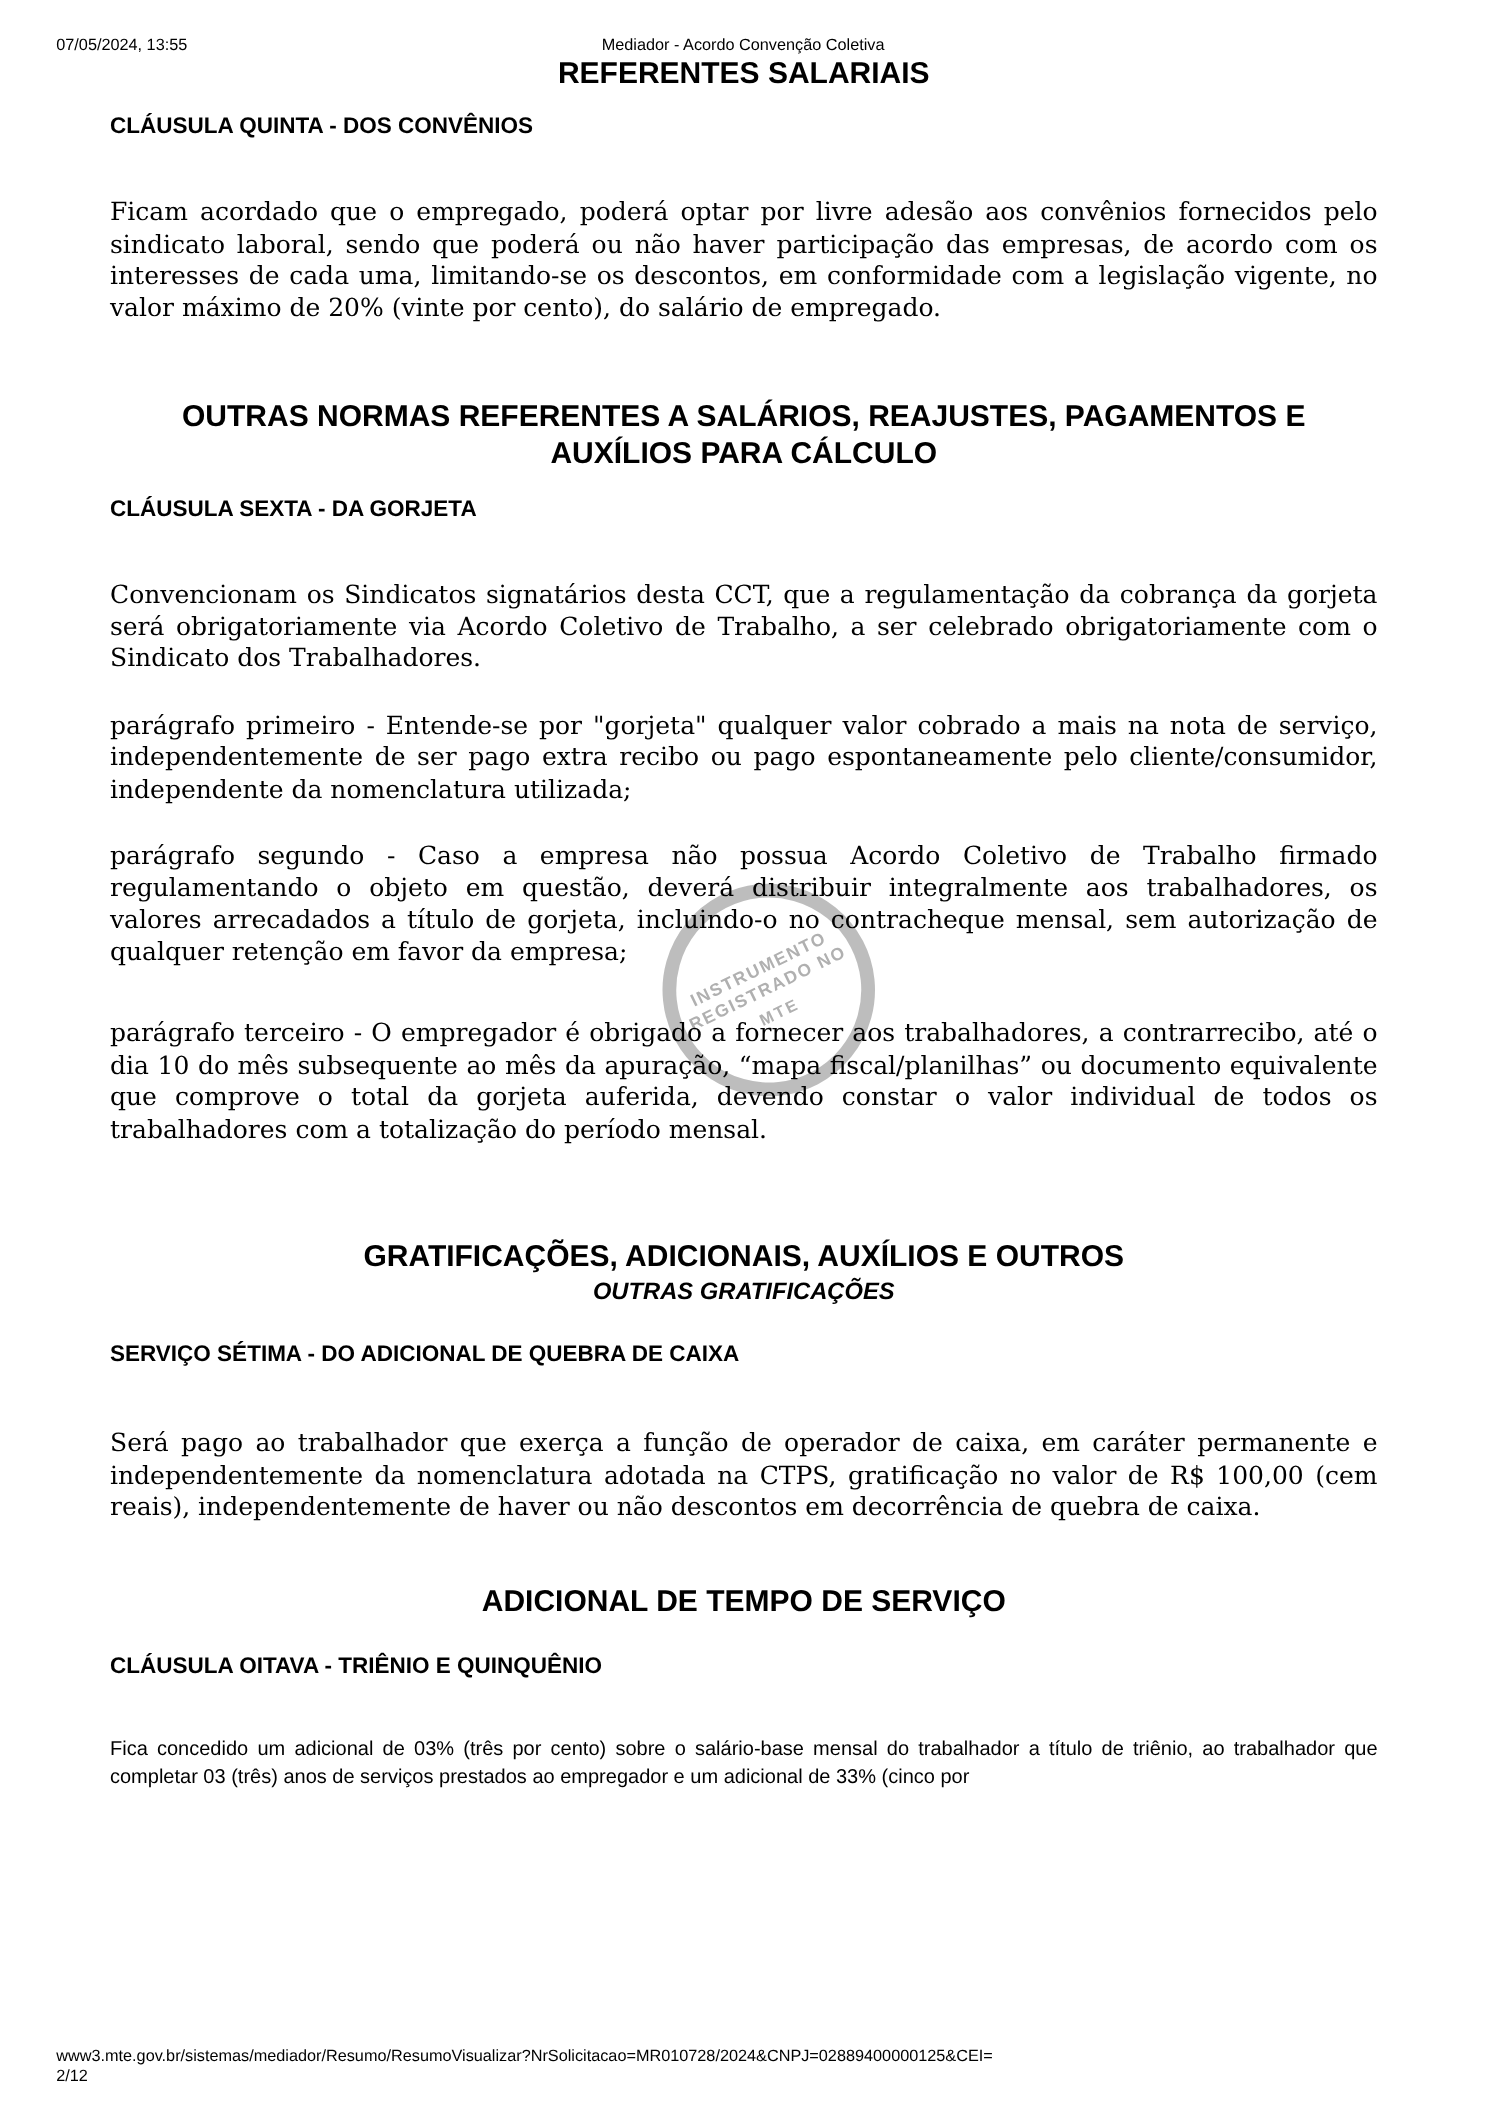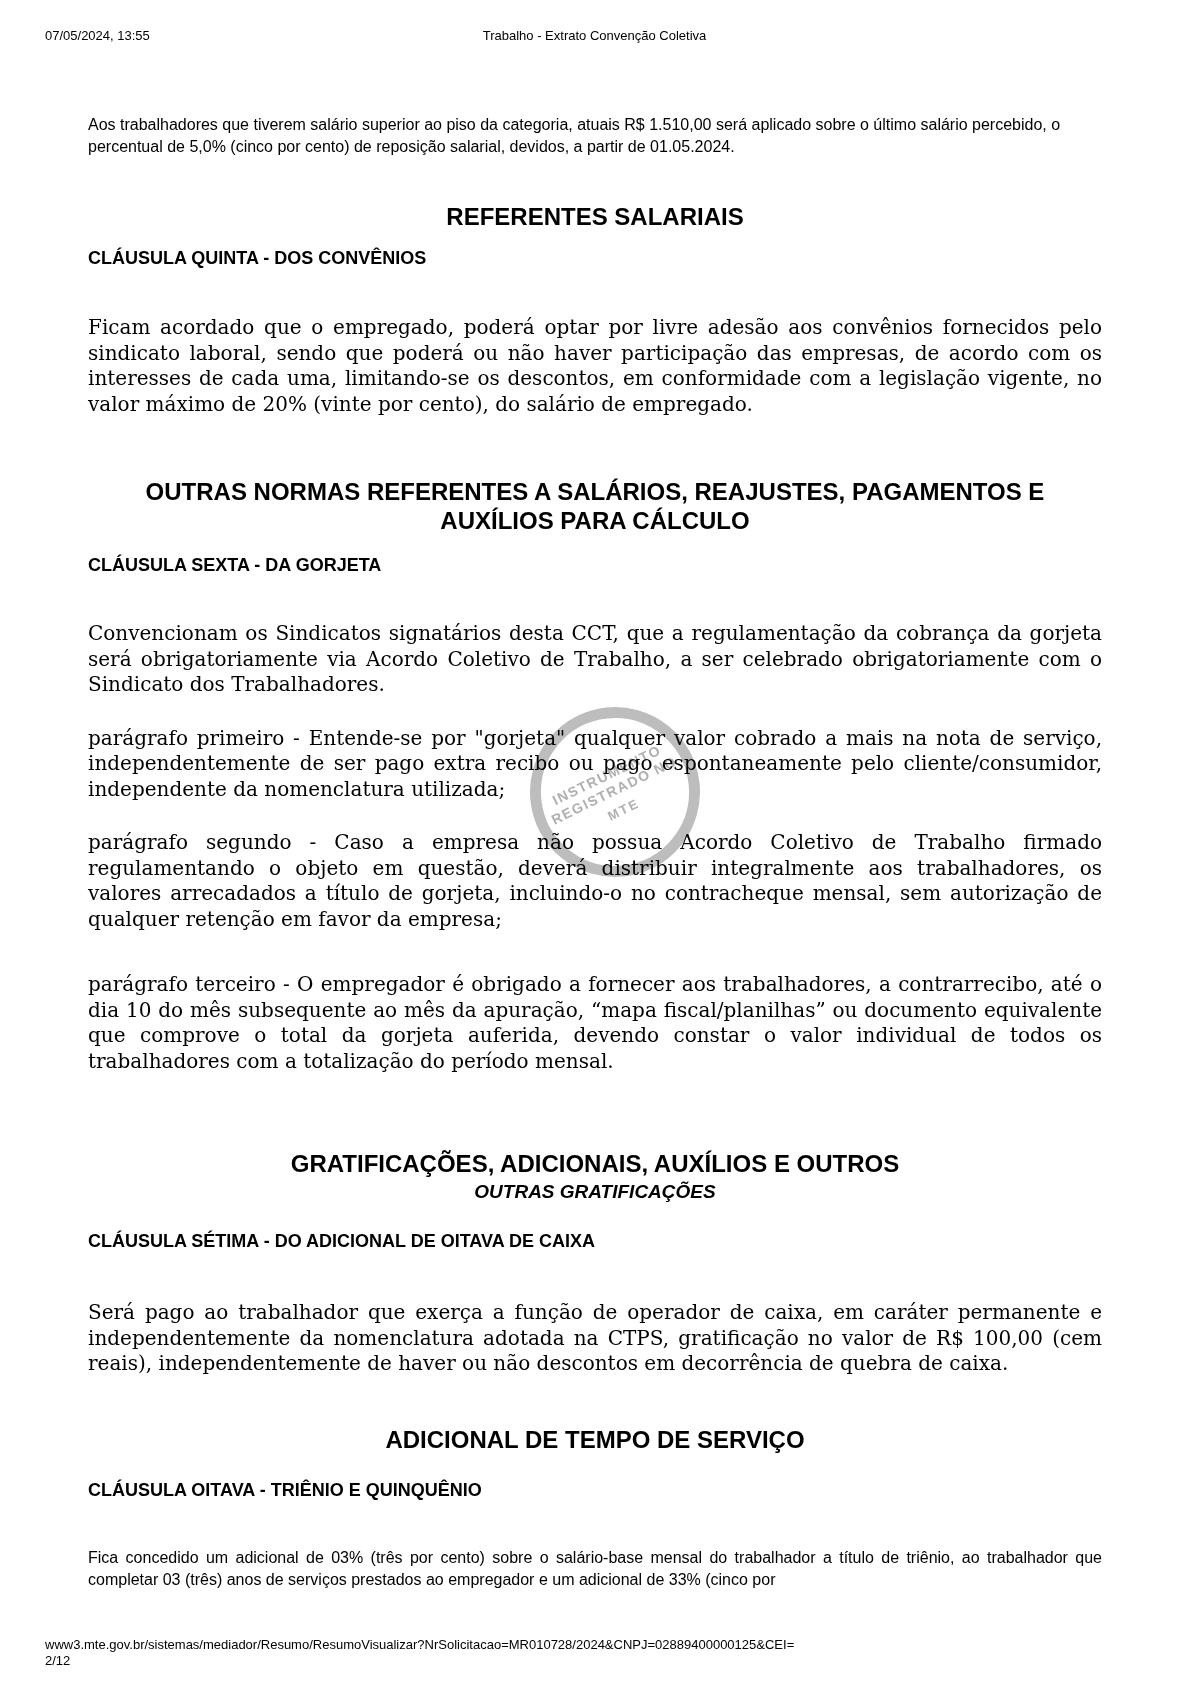--- a/index.html
+++ b/index.html
@@ -98,35 +98,34 @@
   }
   .stamp-text .mte { font-size: 13px; margin-top: 4px; letter-spacing: 2px; }
 </style>
 </head>
 <body>
 
 <div class="page">
 
   <div class="hdr">
     <span class="hdr-datetime">07/05/2024, 13:55</span>
-    <span class="hdr-title">Trabalho - Extrato Convenção Coletiva</span>
+    <span class="hdr-title">Mediador - Acordo Convenção Coletiva</span>
   </div>
 
   <div class="stamp">
     <div class="stamp-ring"></div>
     <div class="stamp-text">
       <span>INSTRUMENTO</span>
       <span>REGISTRADO NO</span>
       <span class="mte">MTE</span>
     </div>
   </div>
 
   <div class="content">
 
-    <p class="p-sans m-intro">Aos trabalhadores que tiverem salário superior ao piso da categoria, atuais R$ 1.510,00 será aplicado sobre o último salário percebido, o percentual de 5,0% (cinco por cento) de reposição salarial, devidos, a partir de 01.05.2024.</p>
 
     <h2 class="h-section m-descontos">REFERENTES SALARIAIS</h2>
 
     <h3 class="h-clause m-quinta">CLÁUSULA QUINTA - DOS CONVÊNIOS</h3>
 
     <p class="p-serif m-ficam">Ficam acordado que o empregado, poderá optar por livre adesão aos convênios fornecidos pelo sindicato laboral, sendo que poderá ou não haver participação das empresas, de acordo com os interesses de cada uma, limitando-se os descontos, em conformidade com a legislação vigente, no valor máximo de 20% (vinte por cento), do salário de empregado.</p>
 
     <h2 class="h-section m-outras">OUTRAS NORMAS REFERENTES A SALÁRIOS, REAJUSTES, PAGAMENTOS E AUXÍLIOS PARA CÁLCULO</h2>
 
     <h3 class="h-clause m-sexta">CLÁUSULA SEXTA - DA GORJETA</h3>
@@ -136,21 +135,21 @@
     <p class="p-serif m-pp">parágrafo primeiro - Entende-se por "gorjeta" qualquer valor cobrado a mais na nota de serviço, independentemente de ser pago extra recibo ou pago espontaneamente pelo cliente/consumidor, independente da nomenclatura utilizada;</p>
 
     <p class="p-serif m-ps">parágrafo segundo - Caso a empresa não possua Acordo Coletivo de Trabalho firmado regulamentando o objeto em questão, deverá distribuir integralmente aos trabalhadores, os valores arrecadados a título de gorjeta, incluindo-o no contracheque mensal, sem autorização de qualquer retenção em favor da empresa;</p>
 
     <p class="p-serif m-pt">parágrafo terceiro - O empregador é obrigado a fornecer aos trabalhadores, a contrarrecibo, até o dia 10 do mês subsequente ao mês da apuração, “mapa fiscal/planilhas” ou documento equivalente que comprove o total da gorjeta auferida, devendo constar o valor individual de todos os trabalhadores com a totalização do período mensal.</p>
 
     <h2 class="h-section m-grat">GRATIFICAÇÕES, ADICIONAIS, AUXÍLIOS E OUTROS</h2>
 
     <h3 class="h-sub m-gratsub">OUTRAS GRATIFICAÇÕES</h3>
 
-    <h3 class="h-clause m-setima">CLÁUSULA SÉTIMA - DO ADICIONAL DE OITAVA DE CAIXA</h3>
+    <h3 class="h-clause m-setima">SERVIÇO SÉTIMA - DO ADICIONAL DE QUEBRA DE CAIXA</h3>
 
     <p class="p-serif m-sera">Será pago ao trabalhador que exerça a função de operador de caixa, em caráter permanente e independentemente da nomenclatura adotada na CTPS, gratificação no valor de R$ 100,00 (cem reais), independentemente de haver ou não descontos em decorrência de quebra de caixa.</p>
 
     <h2 class="h-section m-adicional">ADICIONAL DE TEMPO DE SERVIÇO</h2>
 
     <h3 class="h-clause m-oitava">CLÁUSULA OITAVA - TRIÊNIO E QUINQUÊNIO</h3>
 
     <p class="p-sans just m-fica">Fica concedido um adicional de 03% (três por cento) sobre o salário-base mensal do trabalhador a título de triênio, ao trabalhador que completar 03 (três) anos de serviços prestados ao empregador e um adicional de 33% (cinco por</p>
 
   </div>

